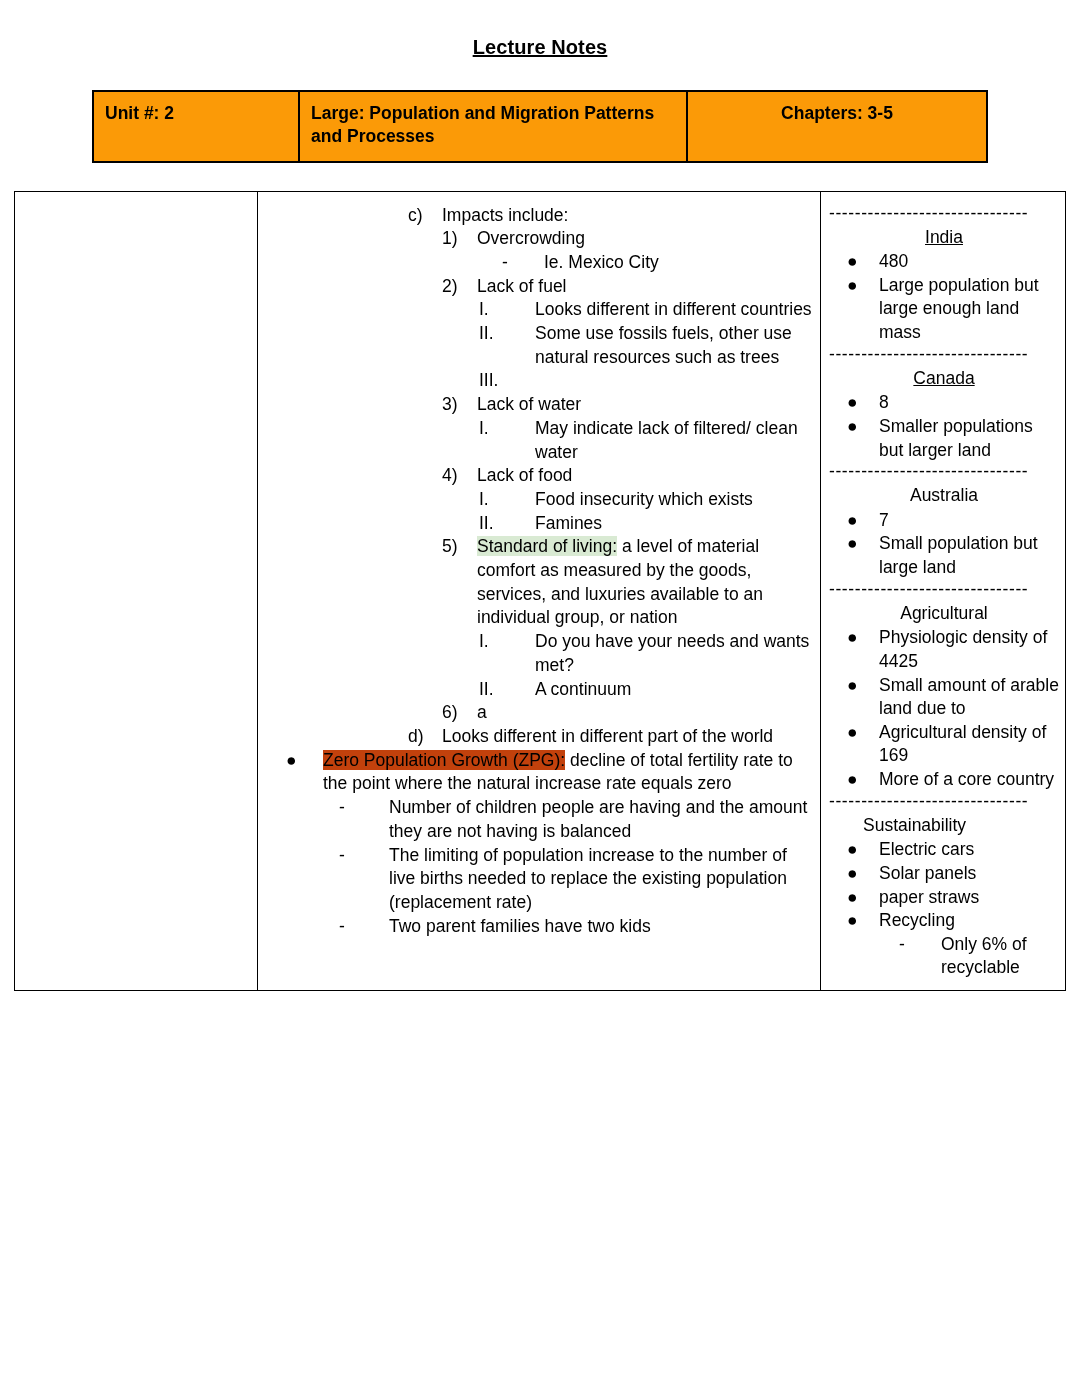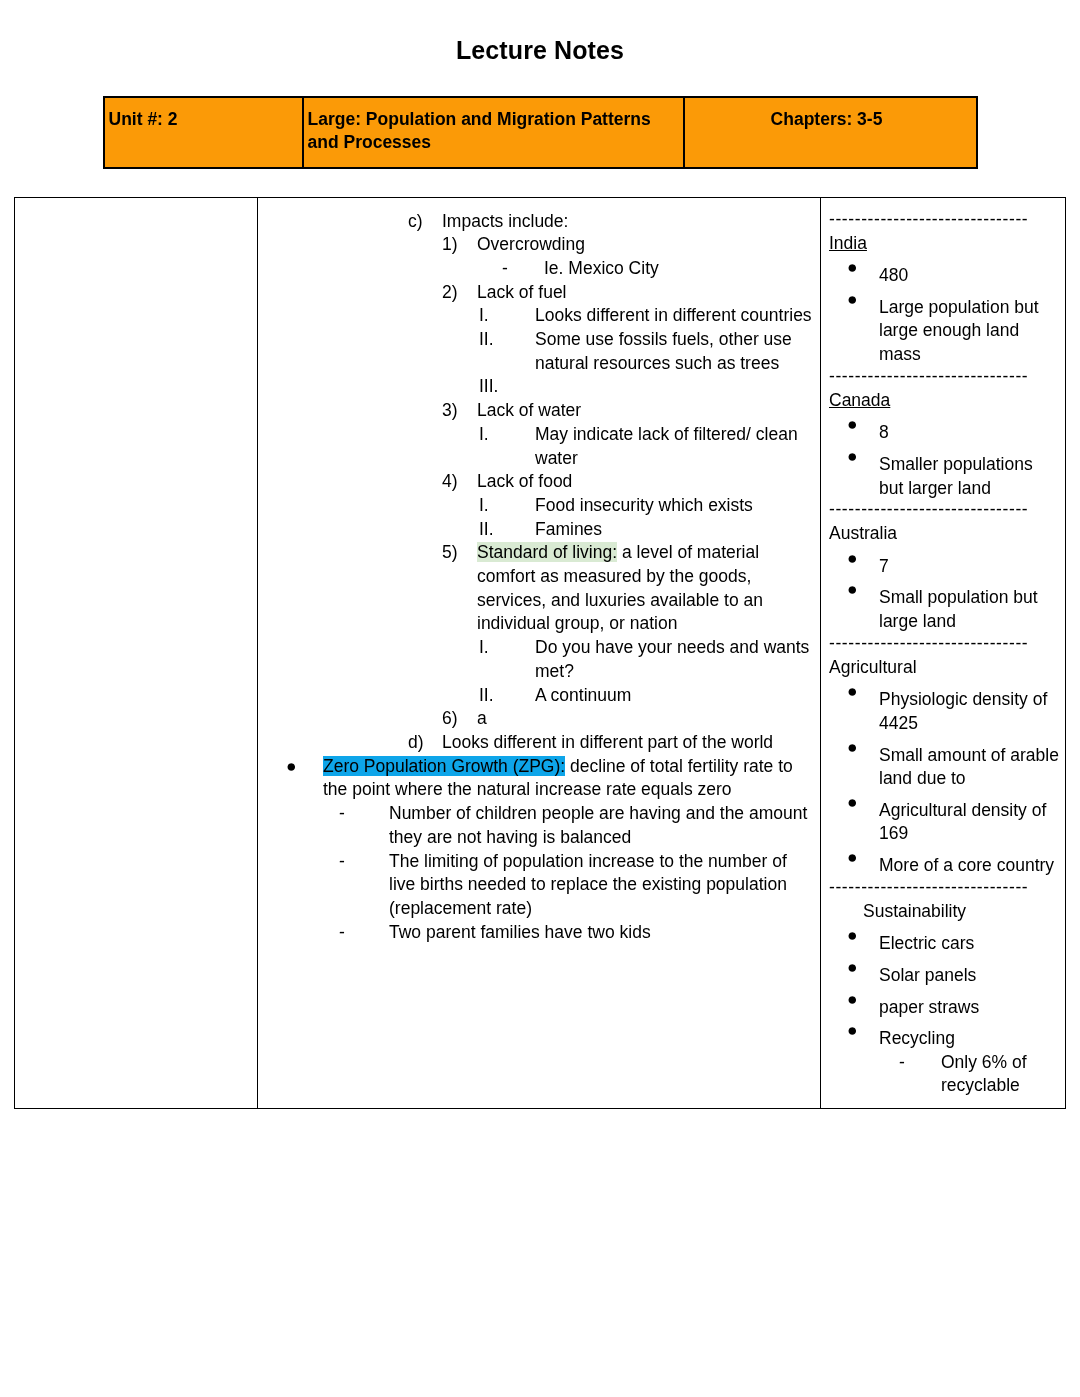--- a/index.html
+++ b/index.html
@@ -12,38 +12,39 @@
     height: 1397px;
     font-family: "Liberation Sans", sans-serif;
     color: #000000;
     position: relative;
     overflow: hidden;
   }
 
   
   .page-title {
     text-align: center;
-    font-size: 25px;
+    font-size: 20px;
     font-weight: bold;
+    text-decoration: underline;
     margin: 36px 0 0 0;
     letter-spacing: 0.1px;
   }
 
   
   .meta-table {
     width: 826px;
     margin: 31px auto 0 auto;
     border-collapse: collapse;
     background: #fb9a07;
     table-layout: fixed;
   }
   .meta-table td {
     border: 2px solid #000000;
     background: #fb9a07;
-    padding: 10px 11px 12px 4px;
+    padding: 10px 11px 12px 11px;
     vertical-align: top;
     font-size: 17.5px;
     line-height: 1.33;
   }
   .meta-table td.col-a { width: 182px; }
   .meta-table td.col-b { width: 364px; }
   .meta-table td.col-c { width: 276px; text-align: center; }
   .meta-bold {
     font-family: "Liberation Sans", sans-serif;
     font-weight: bold;
@@ -98,46 +99,47 @@
   .lvl-rom { margin-left: 213px; }
   .lvl-rom .marker { width: 56px; }
 
   .lvl-bullet { margin-left: 20px; }
   .lvl-bullet .marker { width: 37px; }
 
   .lvl-dash-b { margin-left: 73px; }
   .lvl-dash-b .marker { width: 50px; }
 
   .hl-green  { background: #d9ead3; }
-  .hl-yellow { background: #0ea5e9; }
+  .hl-yellow { background: #c2410c; }
 
   
   .rc { font-size: 17.5px; line-height: 1.35; }
   .rc-sep {
     text-align: left;
     letter-spacing: 0.6px;
     font-size: 17.5px;
     line-height: 1.1;
     white-space: nowrap;
     overflow: hidden;
     margin: 0 0 2px 0;
     height: 20px;
   }
   .rc-head {
+    text-align: center;
     margin: 0 0 1px 0;
   }
   .rc-head.u span { text-decoration: underline; }
   .rc-head.left { text-align: left; margin-left: 34px; }
   .rc-li {
     display: flex;
     align-items: flex-start;
     margin-left: 18px;
   }
   .rc-li .marker { flex: 0 0 auto; width: 32px; }
-  .rc-li .content { flex: 1 1 auto; margin-top: 8px; }
+  .rc-li .content { flex: 1 1 auto; }
   .rc-sub {
     display: flex;
     align-items: flex-start;
     margin-left: 70px;
   }
   .rc-sub .marker { flex: 0 0 auto; width: 42px; }
   .rc-sub .content { flex: 1 1 auto; }
 </style>
 </head>
 <body>

